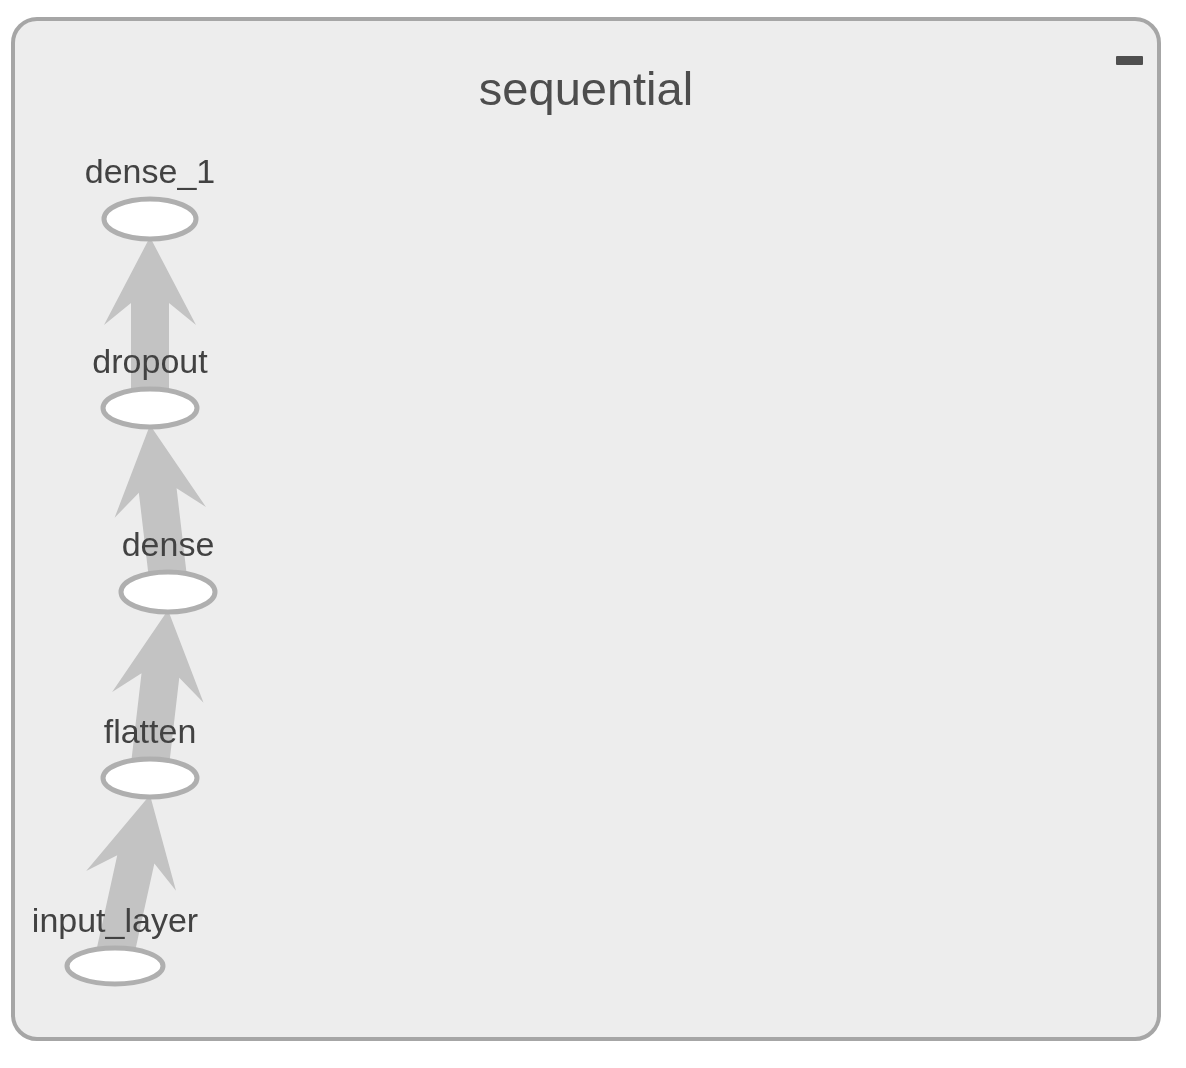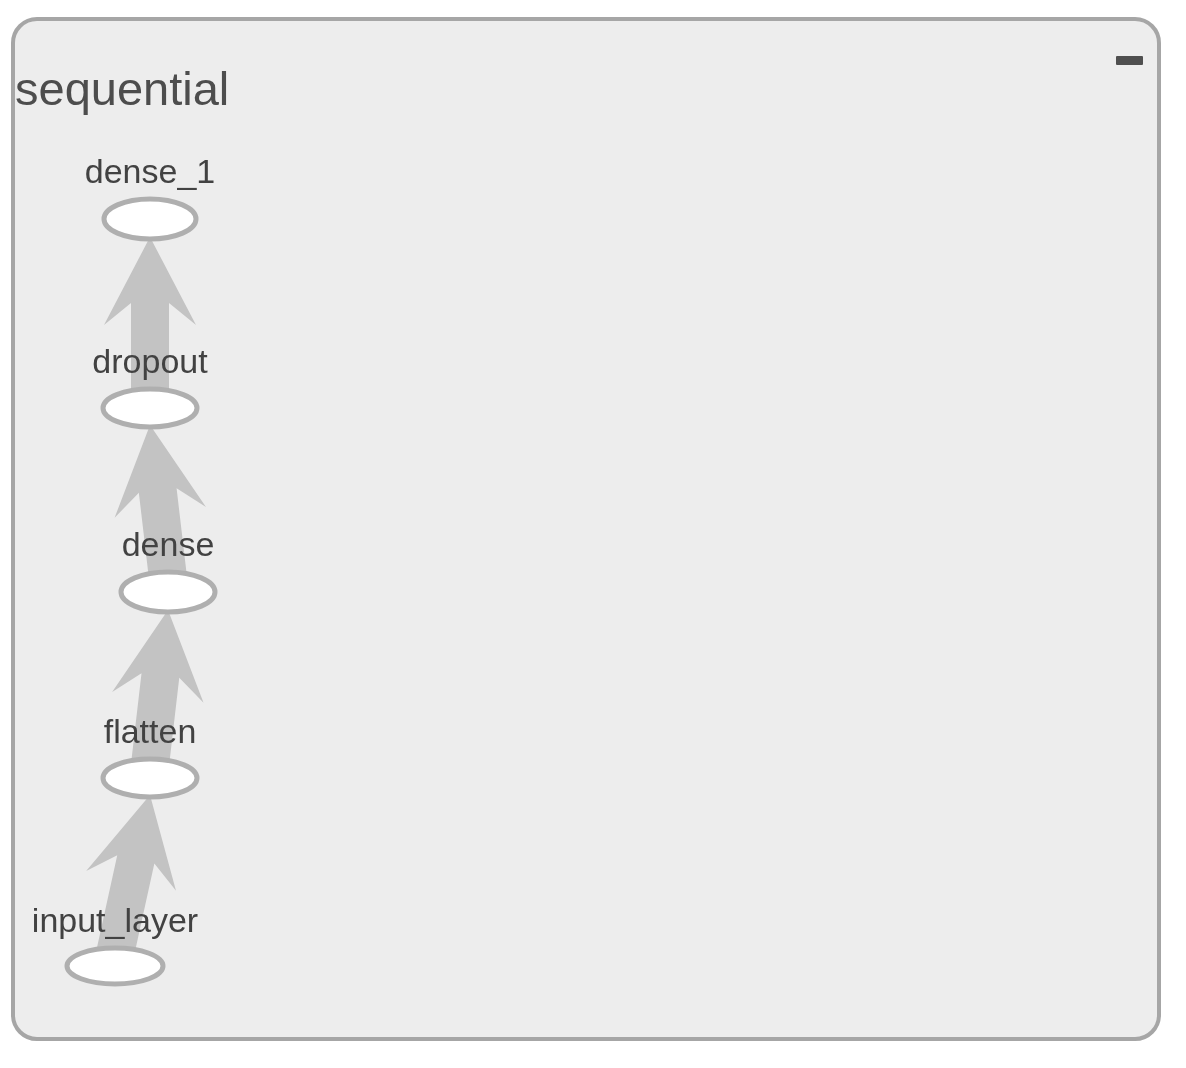--- a/index.html
+++ b/index.html
@@ -24,20 +24,21 @@
     box-sizing: border-box;
     border: 4px solid #a6a6a6;
     border-radius: 26px;
     background: #ededed;
   }
   .panel-title {
     position: absolute;
     top: 40px;
     left: 0;
     right: 0;
+    text-align: center;
     font-size: 47px;
     line-height: normal;
     color: #4d4d4d;
     user-select: none;
   }
   .collapse-btn {
     position: absolute;
     top: 26px;
     right: 6px;
     width: 44px;

